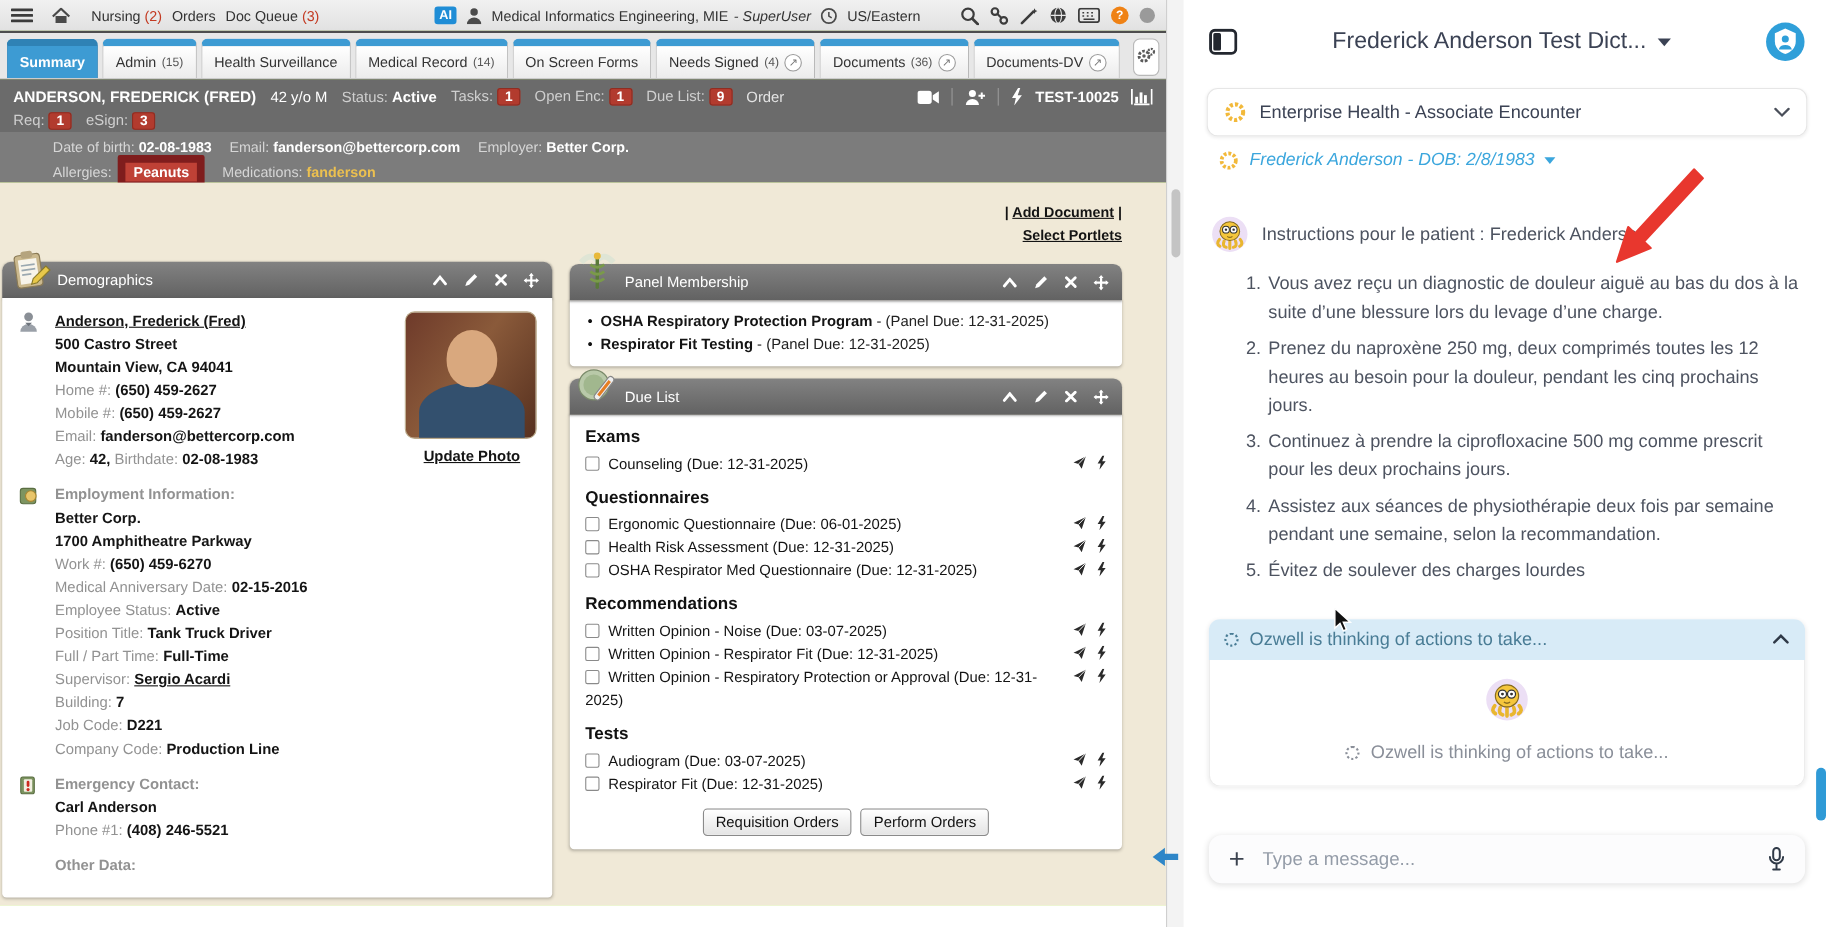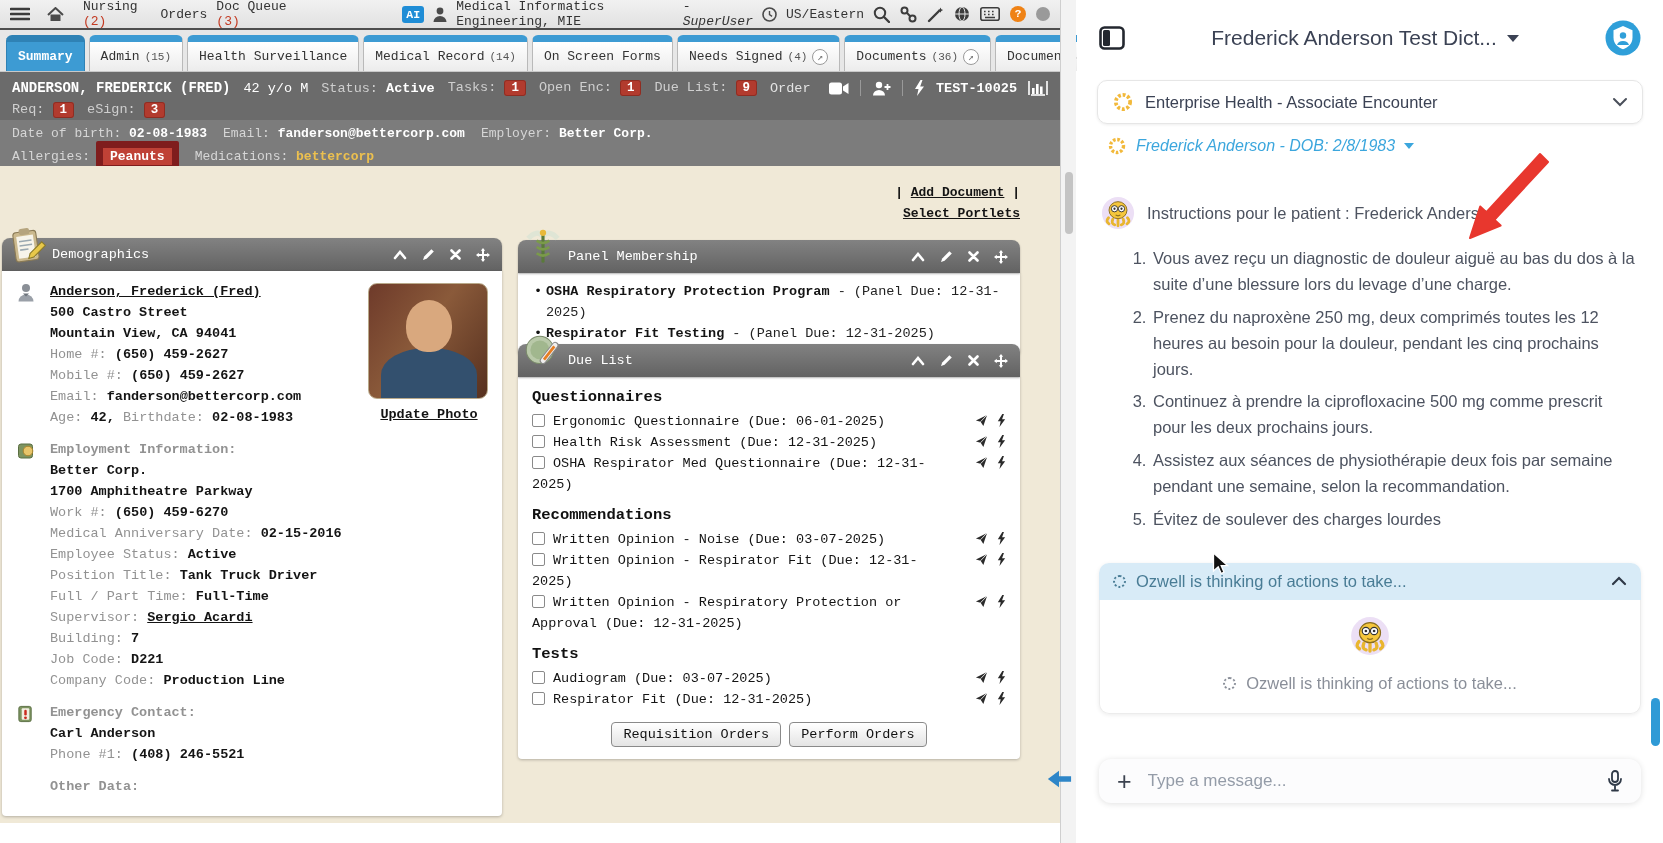--- a/index.html
+++ b/index.html
@@ -1,21 +1,21 @@
 <!DOCTYPE html>
 <html><head>
 <meta charset="utf-8">
 <style>
   * { margin:0; padding:0; box-sizing:border-box; }
   html,body { width:1663px; height:843px; }
   body { position:relative; font-family:"Liberation Sans",sans-serif; background:#fff; overflow:hidden; color:#222; }
   svg { display:block; }
 
   
-  .main-app { position:absolute; left:0; top:0; width:1060px; height:823px; background:#bef264;font-family:Liberation Mono, monospace; }
+  .main-app { position:absolute; left:0; top:0; width:1060px; height:823px; background:#bef264; }
 
   .topbar { height:30px; background:linear-gradient(#f1f1f1,#e1e1e1); border-bottom:2px solid #4d4d4d;
             display:flex; align-items:center; padding:0 10px; gap:9px; font-size:13px; color:#333; }
   .topbar .menu-label { cursor:pointer; }
   .topbar .cnt { color:#c33a22; }
   .ai-badge { background:#1f8dd6; color:#fff; font-weight:bold; font-size:11.5px; padding:2px 4px; border-radius:3px; margin-left:96px; }
   .org-role { display:flex; gap:5px; align-items:center; }
   .role { font-style:italic; }
   .icon-cluster { display:flex; align-items:center; gap:10px; margin-left:auto; }
   .help-dot { width:16px; height:16px; border-radius:50%; background:#ef8215; color:#fff; font-size:11px; font-weight:bold;
@@ -36,21 +36,21 @@
   .banner { height:48px; background:#6b6b6b; color:#fff; padding:5px 12px 2px; font-size:13.5px; }
   .banner-row { display:flex; align-items:center; gap:13px; height:22px; }
   .banner .lbl { color:#cfcfcf; }
   .banner .val { color:#fff; font-weight:bold; }
   .badge { background:#b23b2e; color:#fff; font-weight:bold; padding:0 6px; border-radius:3px; font-size:12.5px;
            border:1px solid #8e2d22; line-height:16px; cursor:pointer; }
   .banner-right { margin-left:auto; display:flex; align-items:center; gap:11px; }
   .vdiv { width:1px; height:16px; background:#999; }
 
   .infobar { height:46px; background:#7c7c7c; padding:4px 12px; font-size:13px; }
-  .info-row { display:flex; align-items:center; gap:16px; height:19px; }
+  .info-row { display:flex; align-items:center; gap:16px; height:19px;margin-left:36px; }
   .infobar .lbl { color:#d6d6d6; }
   .infobar .val { color:#fff; font-weight:bold; }
   .allergy-badge { background:#bf4136; border:7px solid #7f1d1d; color:#fff; font-weight:bold; padding:0 7px; border-radius:2px; line-height:17px; cursor:pointer; }
   .med-val { color:#ecc04f; font-weight:bold; cursor:pointer; }
 
   .content { position:absolute; top:166px; left:0; width:1060px; bottom:0; background:#f0e9d7; }
   .portlet-links { position:absolute; top:16px; right:40px; text-align:right; font-weight:bold; font-size:13px; color:#141414; line-height:21px; }
   .portlet-links a { color:#141414; text-decoration:underline; cursor:pointer; }
   .portlet-links .pipe { text-decoration:none; }
 
@@ -321,21 +321,21 @@
     <div class="info-row">
       <span><span class="lbl">Date of birth:</span> <span class="val">02-08-1983</span></span>
       <span><span class="lbl">Email:</span> <span class="val">fanderson@bettercorp.com</span></span>
       <span><span class="lbl">Employer:</span> <span class="val">Better Corp.</span></span>
     </div>
     <div class="info-row" style="margin-top:4px;">
       <span style="display:flex;align-items:center;gap:6px;">
           <span class="lbl">Allergies:</span> 
           <span class="allergy-badge">Peanuts</span>
         </span>
-      <span><span class="lbl">Medications:</span> <span class="med-val">bettercorp</span></span>
+      <span><span class="lbl">Medications:</span> <span class="med-val">fanderson</span></span>
     </div>
   </div>
 
   <div class="content">
     <div class="portlet-links">
       <div><span class="pipe">|</span> <a>Add Document</a> <span class="pipe">|</span></div>
       <div><a>Select Portlets</a></div>
     </div>
 
     <div class="portlet p-demo">
@@ -521,20 +521,39 @@
           <span>
               <svg width="14" height="14" viewBox="0 0 14 14">
                 <path d="M7 1.5 V12.5 M1.5 7 H12.5" stroke="#fff" stroke-width="2"></path>
                 <path d="M7 0 L4.8 2.8 H9.2 Z M7 14 L4.8 11.2 H9.2 Z M0 7 L2.8 4.8 V9.2 Z M14 7 L11.2 4.8 V9.2 Z" fill="#fff"></path>
               </svg>
             </span>
         </span>
       </div>
       <div class="p-body">
 
+        <div class="dl-sec">
+          <div class="dl-head">Exams</div>
+          <div class="dl-item">
+            <span class="cb"></span><span>Counseling (Due: 12-31-2025)</span>
+            <span class="icons">
+                <span>
+                  <svg width="13" height="13" viewBox="0 0 14 14">
+                    <path d="M1 7 L13 1 L9 13 L6 8.3 Z" fill="#2a2a2a"></path>
+                    <path d="M6 8.3 L13 1" stroke="#fff" stroke-width="0.9"></path>
+                  </svg>
+                </span>
+                <span>
+                  <svg width="9" height="13" viewBox="0 0 11 16">
+                    <path d="M6.5 0 L1 9 H4.5 L3 16 L10 6.5 H6.2 L8.5 0 Z" fill="#2a2a2a"></path>
+                  </svg>
+                </span>
+              </span>
+          </div>
+        </div>
 
         <div class="dl-sec">
           <div class="dl-head">Questionnaires</div>
           <div class="dl-item">
             <span class="cb"></span><span>Ergonomic Questionnaire (Due: 06-01-2025)</span>
             <span class="icons">
                 <span>
                   <svg width="13" height="13" viewBox="0 0 14 14">
                     <path d="M1 7 L13 1 L9 13 L6 8.3 Z" fill="#2a2a2a"></path>
                     <path d="M6 8.3 L13 1" stroke="#fff" stroke-width="0.9"></path>

